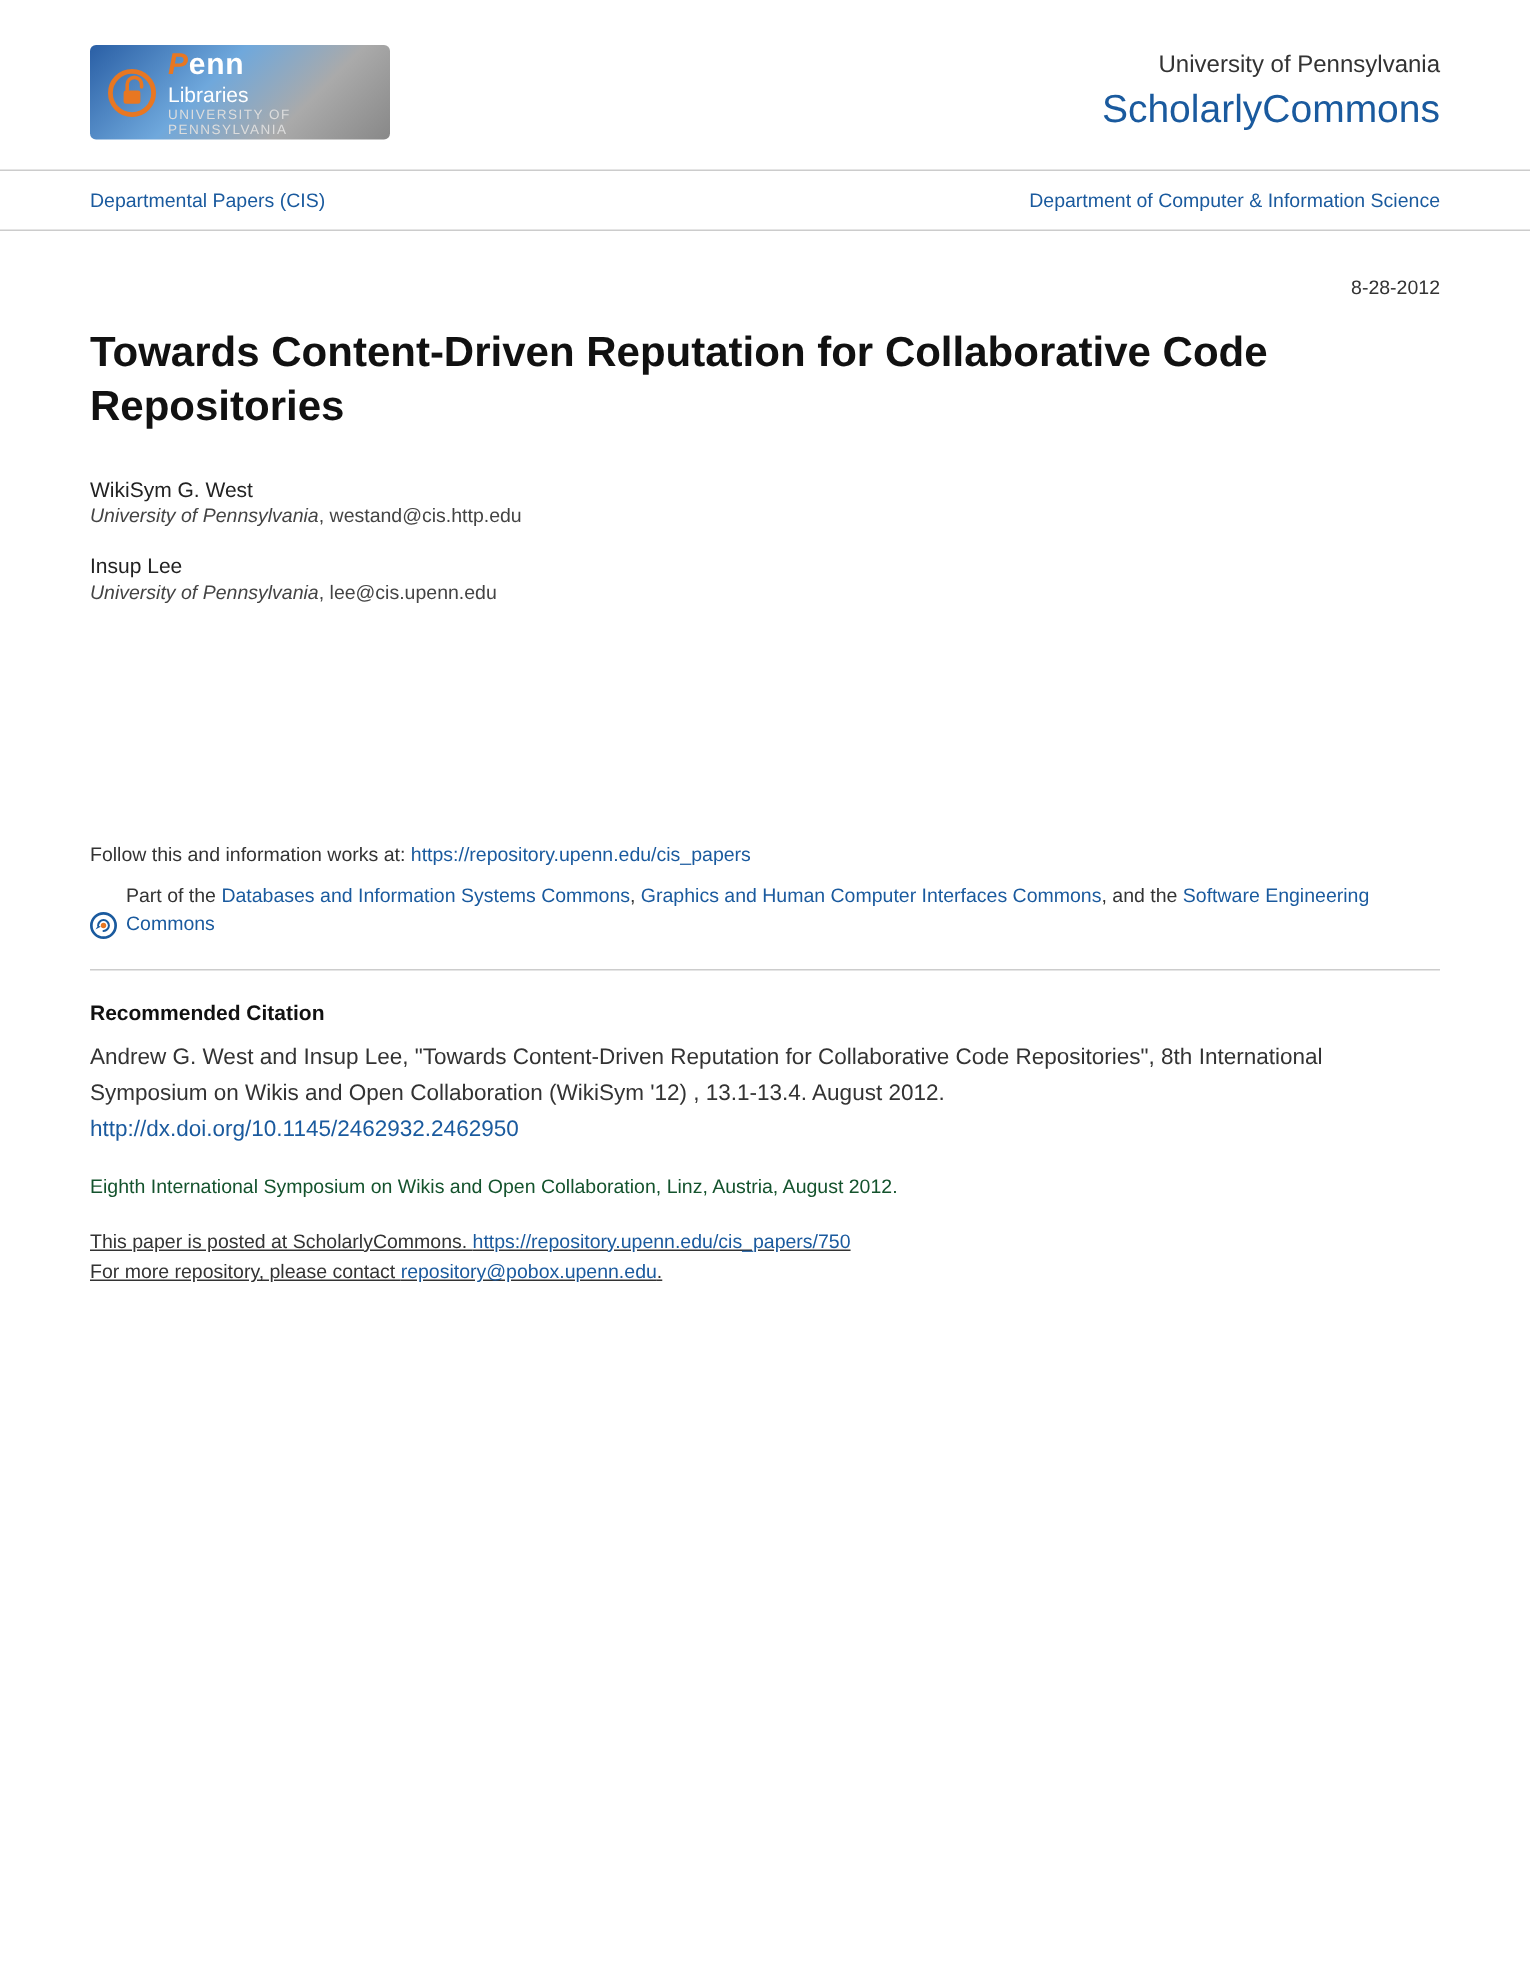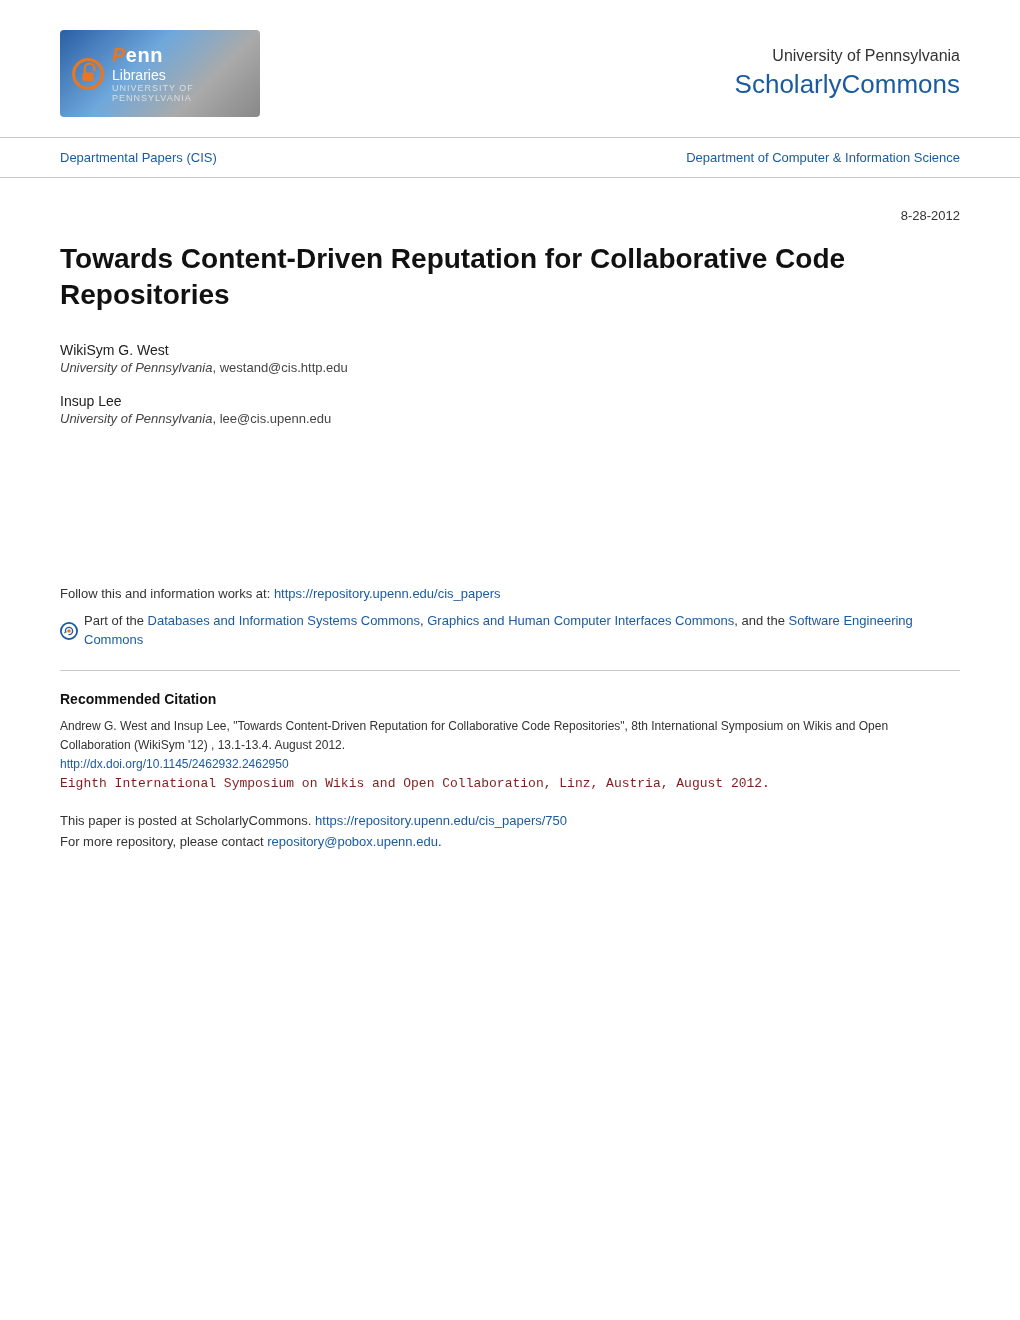--- a/index.html
+++ b/index.html
@@ -28,21 +28,21 @@
     .header {
       display: flex;
       justify-content: space-between;
       align-items: center;
       padding: 30px 60px 20px 60px;
       border-bottom: 1px solid #cccccc;
     }
 
     .logo-area {
       width: 200px;
-      height: 87px;
+      height: 63px;
       background: linear-gradient(135deg, #2a5fa5 0%, #6fa8dc 40%, #aaaaaa 70%, #888888 100%);
       border-radius: 4px;
       display: flex;
       align-items: center;
       padding: 8px 12px;
       gap: 8px;
       position: relative;
       overflow: hidden;
     }
 
@@ -171,21 +171,21 @@
     .follow-text a {
       color: #1a5a9e;
       text-decoration: none;
     }
 
     .part-of-line {
       font-family: Arial, sans-serif;
       font-size: 13px;
       color: #333333;
       display: flex;
-      align-items: center;
+      align-items: flex-end;
       gap: 6px;
       line-height: 1.5;
     }
 
     .part-of-line a {
       color: #1a5a9e;
       text-decoration: none;
     }
 
     .part-of-icon {
@@ -207,43 +207,45 @@
     .section-title {
       font-size: 14px;
       font-weight: bold;
       color: #111111;
       font-family: Arial, sans-serif;
       margin-bottom: 10px;
     }
 
     .citation-text {
       font-family: Arial, sans-serif;
-      font-size: 12px;
-      color: #333333;
-      line-height: 1.6;
-    }
-
-    .citation-text a {
-      color: #1a5a9e;
-      text-decoration: none;
-    }
-
-    .venue-text {
-      font-family: Liberation Mono, monospace;
-      font-size: 13px;
-      color: #7f1d1d;
+      font-size: 15px;
+      color: #333333;
       line-height: 1.6;
       margin-bottom: 16px;
     }
 
+    .citation-text a {
+      color: #1a5a9e;
+      text-decoration: none;
+    }
+
+    .venue-text {
+      font-family: Liberation Sans, sans-serif;
+      font-size: 13px;
+      color: #14532d;
+      line-height: 1.6;
+      margin-bottom: 16px;
+    }
+
     .posted-text {
       font-family: Arial, sans-serif;
       font-size: 13px;
       color: #333333;
       line-height: 1.6;
+      text-decoration: underline;
     }
 
     .posted-text a {
       color: #1a5a9e;
       text-decoration: none;
     }
 
     
     .oa-circle {
       display: inline-block;

